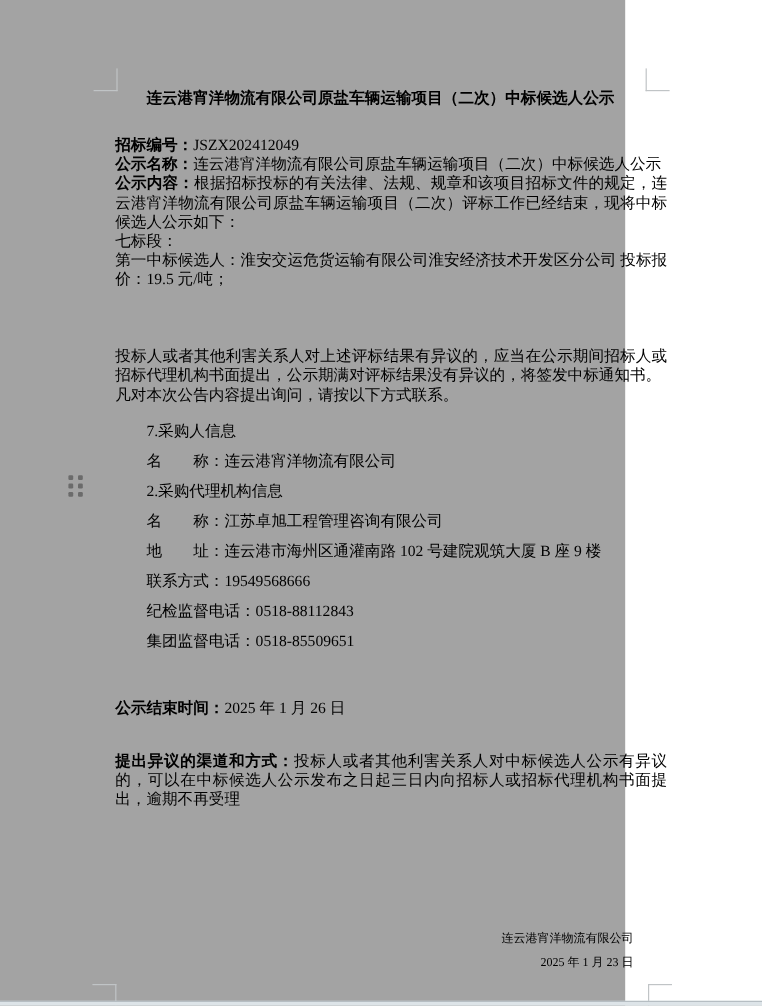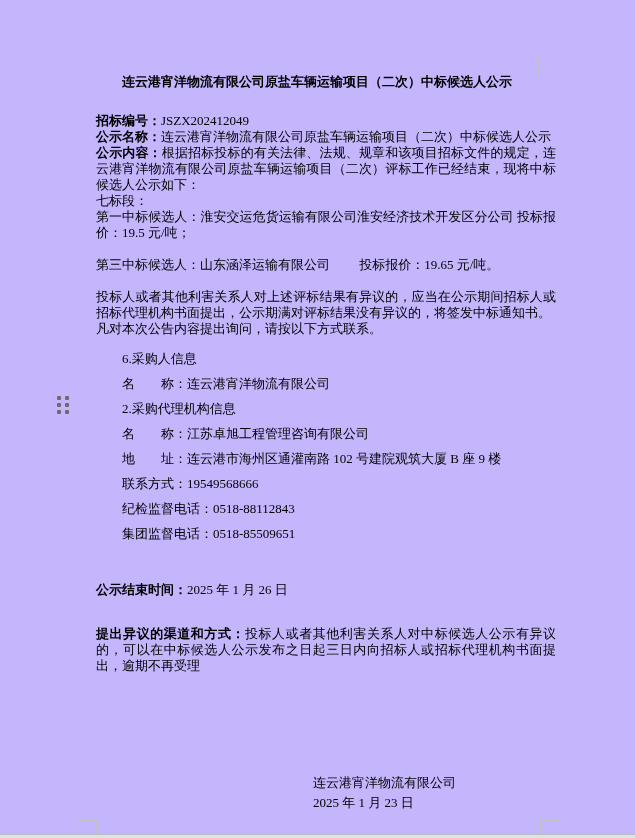--- a/index.html
+++ b/index.html
@@ -6,22 +6,22 @@
   body {
     width: 635px; height: 838px;
     background: #ffffff;
     font-family: "Liberation Serif", "DejuVu Serif", serif;
     font-family: "Liberation Serif", "DejaVu Serif", serif;
     color: #000000;
     overflow: hidden;
   }
   .page {
     position: relative;
-    width: 635px; height: 838px;
-    background: #c4b5fd;
+    width: 521px; height: 838px;
+    background: #a3a3a3;
   }
   
   .crop { position: absolute; width: 19px; height: 18px; }
   .crop.tl { left: 78px;  top: 57px;  border-right: 1px solid #c0c4c6; border-bottom: 1px solid #c0c4c6; }
   .crop.tr { left: 538px; top: 57px;  border-left: 1px solid #c0c4c6;  border-bottom: 1px solid #c0c4c6; }
   .crop.bl { left: 77px;  top: 820px; border-right: 1px solid #c0c4c6; border-top: 1px solid #c0c4c6; height: 17px; }
   .crop.br { left: 540px; top: 820px; border-left: 1px solid #c0c4c6;  border-top: 1px solid #c0c4c6; height: 17px; }
 
   .title {
     position: absolute; left: 96px; top: 72px; width: 442px;
@@ -36,21 +36,21 @@
   .lbl { font-weight: bold; }
 
   .contact-block {
     position: absolute; left: 122px; top: 346px; width: 440px;
     font-size: 13px;
   }
   .contact-line { height: 25px; line-height: 25px; white-space: nowrap; }
 
   .signature {
     position: absolute; left: 313px; top: 773px; width: 215px;
-    font-size: 13px; line-height: 20px; text-align: left;
+    font-size: 10px; line-height: 20px; text-align: right;
   }
 
   
   .grip {
     position: absolute; left: 57px; top: 396px;
     display: grid; grid-template-columns: 4px 4px; grid-auto-rows: 4px;
     column-gap: 4px; row-gap: 3px;
   }
   .grip span { width: 4px; height: 4px; background: #6b6b6b; border-radius: 1px; }
 
@@ -75,29 +75,28 @@
 
   <p class="para" style="top:145px"><span class="lbl">公示内容：</span><span>根据招标投标的有关法律、法规、规章和该项目招标文件的规定，连云港宵洋物流有限公司原盐车辆运输项目（二次）评标工作已经结束，现将中标候选人公示如下：</span></p>
 
   <p class="para" style="top:129px"><span class="lbl">公示名称：</span><span>连云港宵洋物流有限公司原盐车辆运输项目（二次）中标候选人公示</span></p>
 
   <p class="para" style="top:193px"><span>七标段：</span></p>
 
   <p class="para" style="top:209px"><span>第一中标候选人：淮安交运危货运输有限公司淮安经济技术开发区分公司 投标报价：19.5 元/吨；</span></p>
 
 
-  <p class="para" style="top:257px"><span>第三中标候选人：山东涵泽运输有限公司　　 投标报价：19.65 元/吨。</span></p>
 
 
   <p class="para" style="top:289px"><span>投标人或者其他利害关系人对上述评标结果有异议的，应当在公示期间招标人或招标代理机构书面提出，公示期满对评标结果没有异议的，将签发中标通知书。</span></p>
 
   <p class="para" style="top:321px"><span>凡对本次公告内容提出询问，请按以下方式联系。</span></p>
 
   <div class="contact-block">
-    <div class="contact-line">6.采购人信息</div>
+    <div class="contact-line">7.采购人信息</div>
     <div class="contact-line">名　　称：连云港宵洋物流有限公司</div>
     <div class="contact-line">2.采购代理机构信息</div>
     <div class="contact-line">名　　称：江苏卓旭工程管理咨询有限公司</div>
     <div class="contact-line">地　　址：连云港市海州区通灌南路 102 号建院观筑大厦 B 座 9 楼</div>
     <div class="contact-line">联系方式：19549568666</div>
     <div class="contact-line">纪检监督电话：0518-88112843</div>
     <div class="contact-line">集团监督电话：0518-85509651</div>
   </div>
 
   <p class="para" style="top:582px"><span class="lbl">公示结束时间：</span><span>2025 年 1 月 26 日</span></p>

